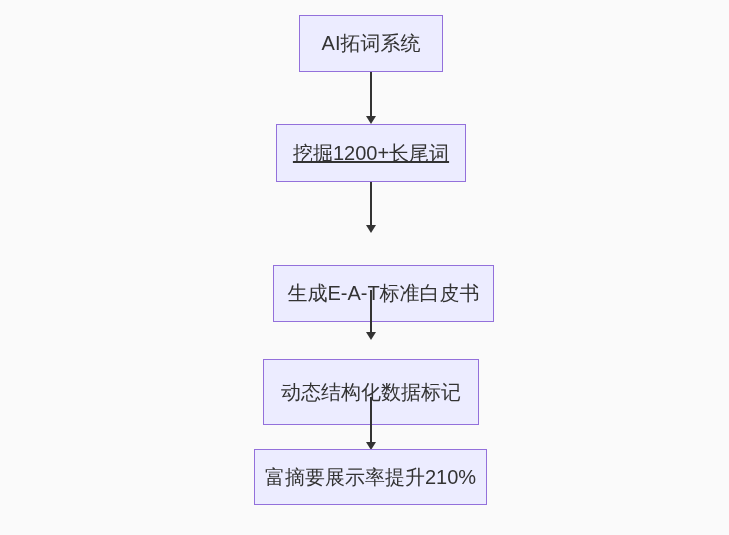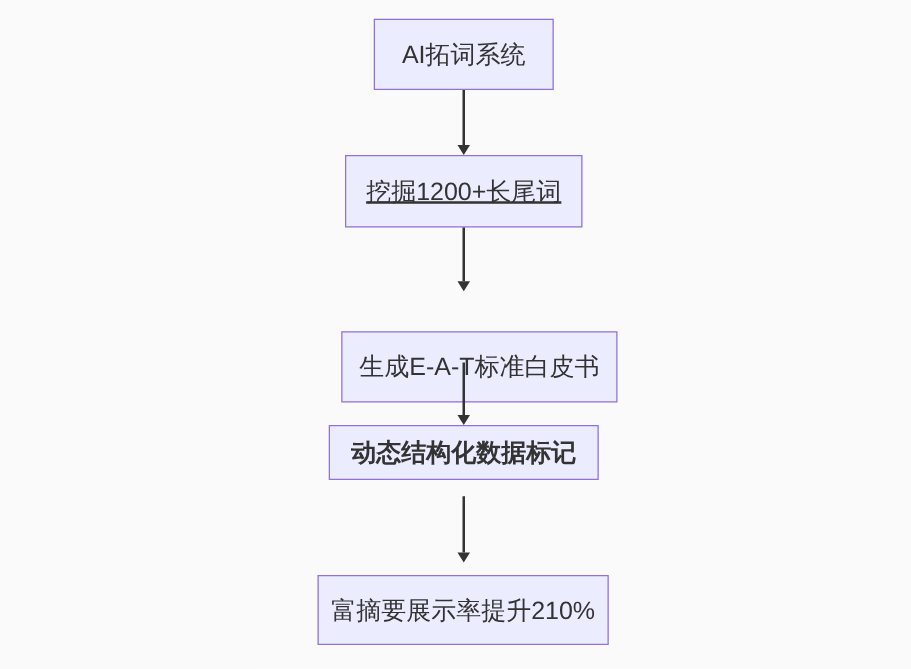--- a/index.html
+++ b/index.html
@@ -25,22 +25,22 @@
     font-size: 20px;
     display: flex;
     align-items: center;
     justify-content: center;
     text-align: center;
     white-space: nowrap;
   }
   .node-1 { left: 299px; top: 15px;  width: 144px; height: 57px; }
   .node-2 { left: 276px; top: 124px; width: 190px; height: 58px; text-decoration: underline; }
   .node-3 { left: 273px; top: 233px; width: 221px; height: 57px; margin-top: 32px; }
-  .node-4 { left: 263px; top: 340px; width: 216px; height: 44px; font-weight: bold; }
-  .node-5 { left: 254px; top: 460px; width: 233px; height: 56px; }
+  .node-4 { left: 263px; top: 359px; width: 216px; height: 66px; }
+  .node-5 { left: 254px; top: 449px; width: 233px; height: 56px; }
 
   .flow-arrow {
     position: absolute;
     left: 366px;
     width: 10px;
     display: flex;
     flex-direction: column;
     align-items: center;
   }
   .arrow-1 { top: 72px;  height: 52px; }

